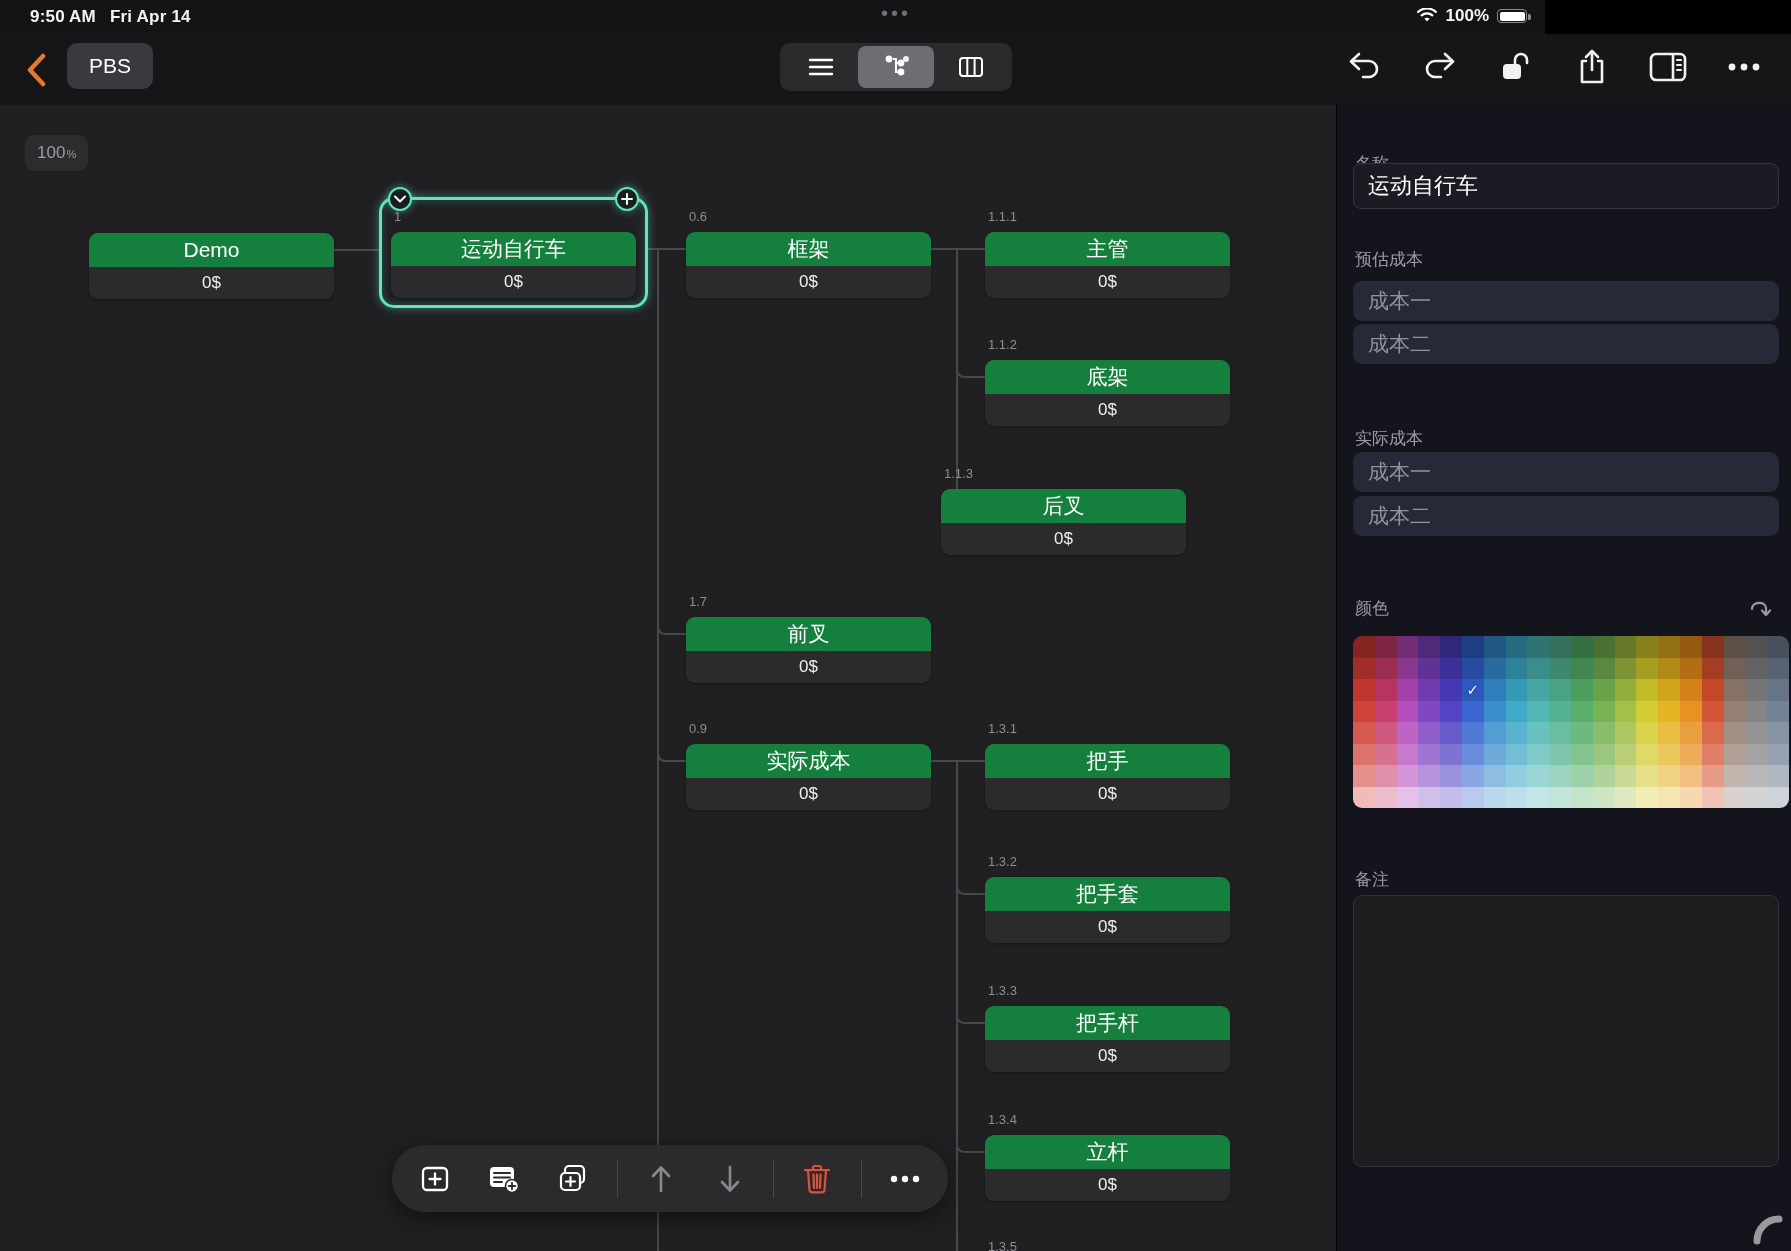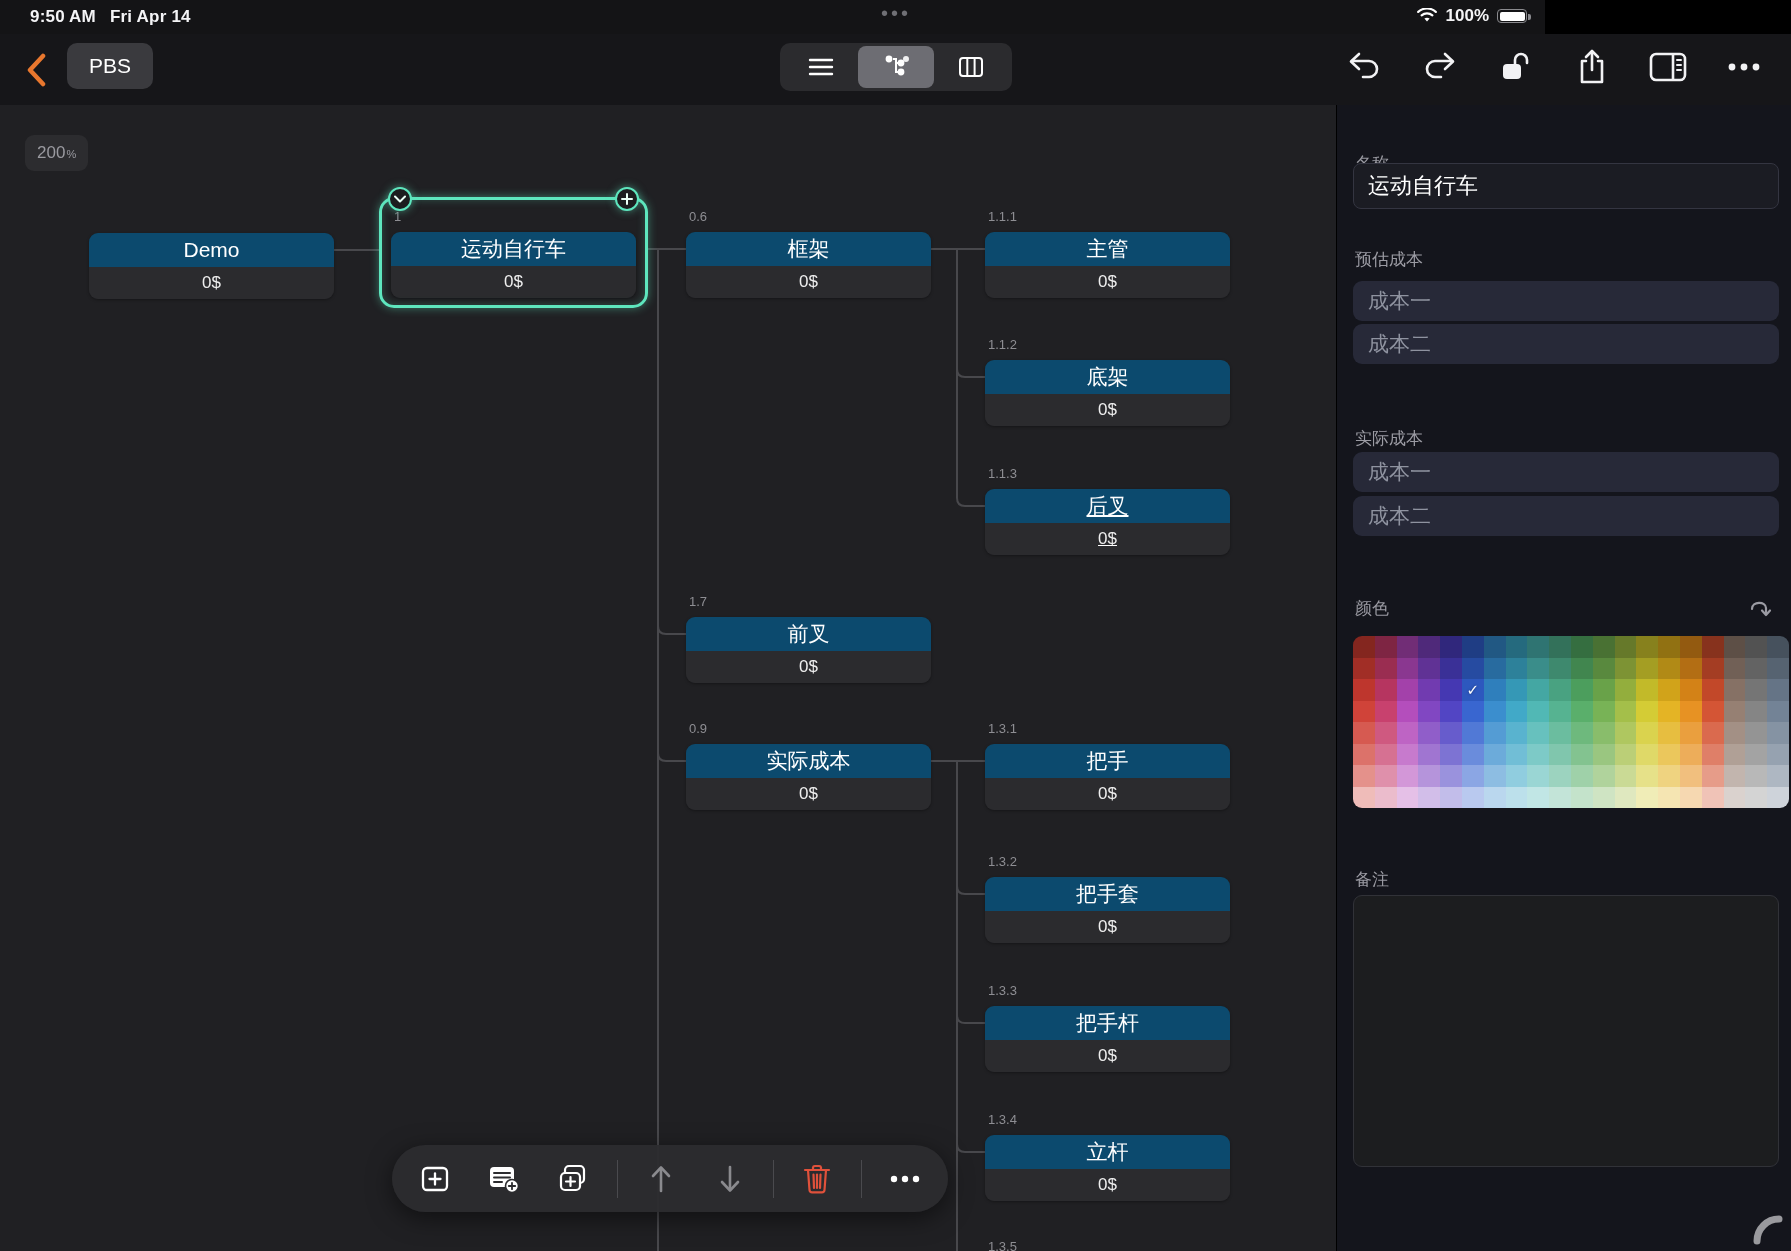--- a/index.html
+++ b/index.html
@@ -29,21 +29,21 @@
   
   .canvas { position:absolute; left:0; top:105px; width:1336px; height:1146px; background:#202023; overflow:hidden; }
   .zoom-badge { position:absolute; left:25px; top:30px; height:36px; padding:0 12px; background:#2c2c2f; border-radius:9px; color:#9a9aa0; font-size:17px; display:flex; align-items:baseline; justify-content:center; line-height:36px; }
   .zoom-badge .unit { font-size:11px; margin-left:1px; }
 
   #wires { position:absolute; left:0; top:0; }
 
   .node-wrap { position:absolute; }
   .node-num { position:absolute; left:3px; top:-23px; font-size:13px; color:#8e8e93; }
   .node { width:245px; border-radius:9px; overflow:hidden; cursor:pointer; box-shadow:0 1px 3px rgba(0,0,0,.35); }
-  .node-header { height:34px; background:#0c4a6e; display:flex; align-items:center; justify-content:center; font-size:21px; color:#fff; }
+  .node-header { height:34px; background:#15803d; display:flex; align-items:center; justify-content:center; font-size:21px; color:#fff; }
   .node-body { height:32px; background:#2b2b2e; display:flex; align-items:center; justify-content:center; font-size:17px; color:#eee; }
 
   .selection { position:absolute; border:3px solid #5ee6be; border-radius:15px; box-shadow:0 0 10px rgba(94,230,190,.45), inset 0 0 8px rgba(94,230,190,.25); z-index:5; pointer-events:none; }
   .sel-circle { position:absolute; top:-13px; width:24px; height:24px; border:2.5px solid #5ee6be; border-radius:50%; background:#1c1d1f; display:flex; align-items:center; justify-content:center; pointer-events:auto; cursor:pointer; box-shadow:0 0 8px rgba(94,230,190,.5); }
   .sel-circle.left { left:6px; }
   .sel-circle.right { right:6px; }
 
   
   .pill { position:absolute; left:392px; top:1145px; width:556px; height:67px; background:rgba(44,44,47,.96); border-radius:34px; display:flex; align-items:center; justify-content:space-evenly; box-shadow:0 6px 24px rgba(0,0,0,.5); z-index:20; }
   .pill-btn { width:52px; height:52px; display:flex; align-items:center; justify-content:center; cursor:pointer; }
@@ -208,21 +208,21 @@
       <path d="M 957 144 V 393 Q 957 401 965 401 H 985" fill="none" stroke="#48484c" stroke-width="2"></path>
       <path d="M 931 656 H 985" fill="none" stroke="#48484c" stroke-width="2"></path>
       <path d="M 957 656 V 781 Q 957 789 965 789 H 985" fill="none" stroke="#48484c" stroke-width="2"></path>
       <path d="M 957 656 V 910 Q 957 918 965 918 H 985" fill="none" stroke="#48484c" stroke-width="2"></path>
       <path d="M 957 656 V 1039 Q 957 1047 965 1047 H 985" fill="none" stroke="#48484c" stroke-width="2"></path>
       <path d="M 957 656 V 1166 Q 957 1174 965 1174 H 985" fill="none" stroke="#48484c" stroke-width="2"></path>
       <path d="M 658 144 V 1146" fill="none" stroke="#48484c" stroke-width="2"></path>
       <path d="M 957 656 V 1146" fill="none" stroke="#48484c" stroke-width="2"></path>
     </svg>
   <div class="zoom-badge">
-    <span>200</span>
+    <span>100</span>
       <span class="unit">%</span>
   </div>
 
   <div id="nodes-layer">
       <div class="node-wrap" style="left: 89px; top: 128px;">
     <div class="node-num"></div>
     <div class="node">
       <div class="node-header">
             <span class="node-title">Demo</span>
           </div>
@@ -268,21 +268,21 @@
     <div class="node-num">1.1.2</div>
     <div class="node">
       <div class="node-header">
             <span class="node-title">底架</span>
           </div>
       <div class="node-body">
             <span class="node-cost">0$</span>
           </div>
     </div>
   </div>
-      <div class="node-wrap" style="left: 985px; top: 384px; text-decoration: underline;">
+      <div class="node-wrap" style="left: 941px; top: 384px;">
     <div class="node-num">1.1.3</div>
     <div class="node">
       <div class="node-header">
             <span class="node-title">后叉</span>
           </div>
       <div class="node-body">
             <span class="node-cost">0$</span>
           </div>
     </div>
   </div>

